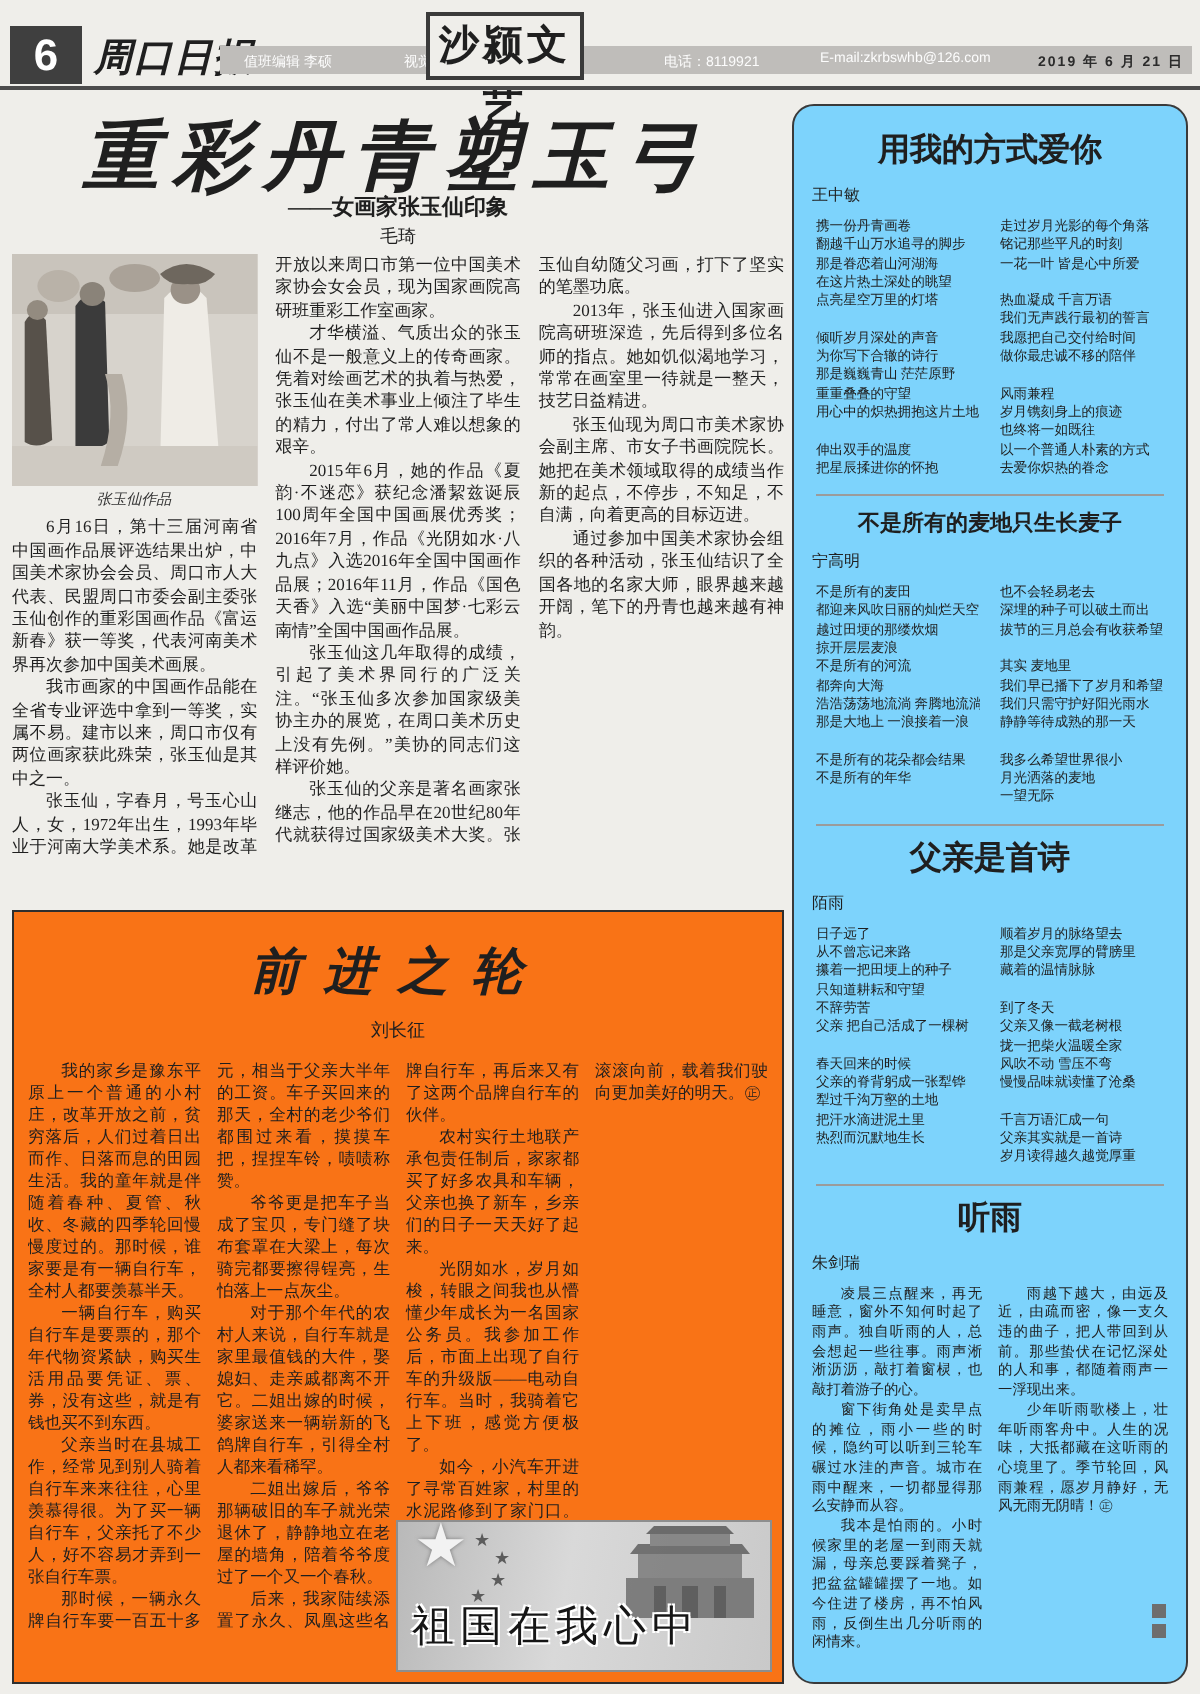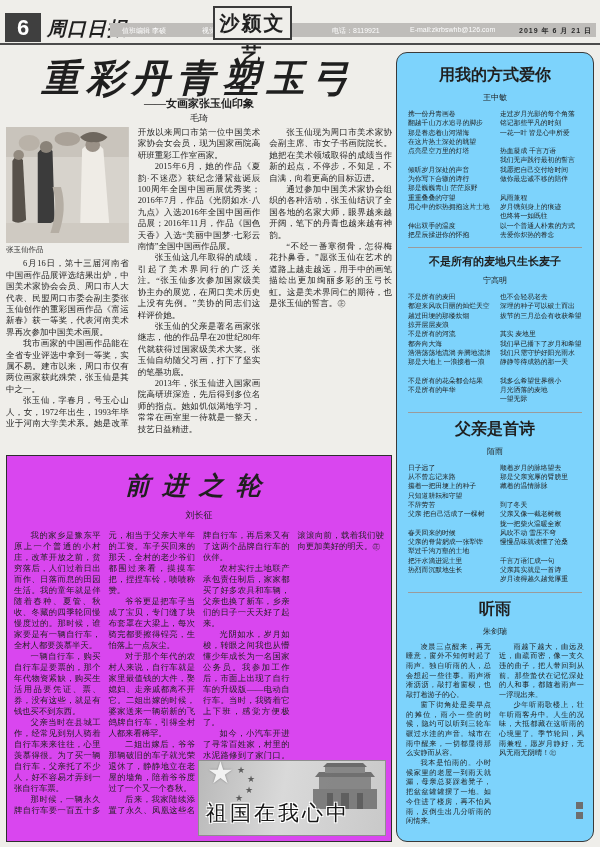--- a/index.html
+++ b/index.html
@@ -32,25 +32,25 @@
   
   .m-title { left:6px; top:53px; width:386px; text-align:center; font-size:38px;
     font-weight:bold; font-style:italic; letter-spacing:7px; }
   .m-sub { left:6px; top:96px; width:386px; text-align:center; font-size:11px; font-weight:bold; }
   .m-auth { left:6px; top:112px; width:386px; text-align:center; font-size:9px; }
   .m-cols { left:6px; top:127px; width:386px; height:308px;
     column-count:3; column-gap:9px; column-fill:auto;
     font-size:8.5px; line-height:11.4px; text-align:justify; overflow:hidden; }
   .m-cols p, .w-cols p, .rain-cols p { text-indent:2em; }
   .art-img { width:100%; height:116px; display:block; background:#d9d6d0; }
-  .art-cap { text-align:left; font-size:7.5px; color:#333; margin:1px 1px 3px 0; }
+  .art-cap { text-align:center; font-size:7.5px; color:#333; margin:1px 1px 3px 0;font-style:italic; }
 
   
   .wheel-box { left:6px; top:455px; width:386px; height:387px;
-    border:1.5px solid #2e2e2e; background:#d946ef; }
+    border:1.5px solid #2e2e2e; background:#f97316; }
   .w-title { text-align:center; margin-top:13px; font-size:25px; font-weight:bold;
     font-style:italic; letter-spacing:12px; }
   .w-auth { text-align:center; font-size:9px; margin:7px 0 8px; }
   .w-cols { margin:0 7px; height:296px; column-count:4; column-gap:8px; column-fill:auto;
     font-size:8.3px; line-height:11px; text-align:justify; overflow:hidden; }
   .banner { position:absolute; right:5px; bottom:5px; width:188px; height:76px;
     border:1px solid #8e8e8e; overflow:hidden;
     background:linear-gradient(100deg,#b9b9b9 0%,#d9d9d9 45%,#c9c9c9 100%); }
   .star-big { position:absolute; left:8px; top:-6px; font-size:30px; color:#f2f2f2;
     text-shadow:0 0 2px #777; }
@@ -60,21 +60,21 @@
     text-shadow:-1px -1px 0 #fff,1px -1px 0 #fff,-1px 1px 0 #fff,1px 1px 0 #fff; }
   .gate { position:absolute; right:2px; top:2px; opacity:.85; }
 
   
   .side-box { left:396px; top:52px; width:198px; height:790px;
     border:1.5px solid #3a3a3a; border-radius:11px; background:#7dd3fc;
     padding:8px 9px; }
   .s-title { text-align:center; font-weight:bold; font-size:16px; margin-top:4px;
     font-family:"Liberation Sans",sans-serif; }
   .s-title.long { font-size:11px; }
-  .s-auth { text-align:center; font-size:8px; margin:6px 0 6px;font-family:Liberation Mono, monospace; }
+  .s-auth { font-size:8px; margin:6px 0 6px;font-family:Liberation Mono, monospace; }
   .poem-cols { display:flex; gap:10px; padding:0 2px; }
   .poem-col { flex:1; font-size:6.8px; line-height:9.3px; white-space:nowrap; overflow:hidden; }
   .sep { border-top:1px solid #9b9b9b; margin:8px 2px 6px; }
   .rain-cols { column-count:2; column-gap:8px; column-fill:auto; height:192px;
     font-size:7.2px; line-height:9.7px; text-align:justify; overflow:hidden; }
   .callig { margin-top:12px; text-align:center; font-size:31px; font-weight:bold;
     font-style:italic; letter-spacing:3px; transform:skewX(-7deg) rotate(-2deg); }
   .seals { position:absolute; right:10px; bottom:22px; display:flex; flex-direction:column; gap:3px; }
   .seal { width:7px; height:7px; background:#6e6e6e; }
 </style>
@@ -113,27 +113,27 @@
     <path d="M6 34 q4 -8 10 -1 l3 60 q-7 5 -13 1 Z" fill="#57514a"></path>
     <circle cx="12" cy="28" r="5" fill="#938b80"></circle>
     <rect x="0" y="96" width="116" height="20" fill="#cfcac2"></rect>
     <path d="M44 60 q6 20 -2 46 l8 0 q8 -24 2 -46 Z" fill="#b5aea4"></path>
   </svg>
   <div class="art-cap">张玉仙作品</div>
   <div>
       <p>6月16日，第十三届河南省中国画作品展评选结果出炉，中国美术家协会会员、周口市人大代表、民盟周口市委会副主委张玉仙创作的重彩国画作品《富运新春》获一等奖，代表河南美术界再次参加中国美术画展。</p>
       <p>我市画家的中国画作品能在全省专业评选中拿到一等奖，实属不易。建市以来，周口市仅有两位画家获此殊荣，张玉仙是其中之一。</p>
       <p>张玉仙，字春月，号玉心山人，女，1972年出生，1993年毕业于河南大学美术系。她是改革开放以来周口市第一位中国美术家协会女会员，现为国家画院高研班重彩工作室画家。</p>
+      <p>才华横溢、气质出众的张玉仙不是一般意义上的传奇画家。凭着对绘画艺术的执着与热爱，张玉仙在美术事业上倾注了毕生的精力，付出了常人难以想象的艰辛。</p>
       <p>2015年6月，她的作品《夏韵·不迷恋》获纪念潘絜兹诞辰100周年全国中国画展优秀奖；2016年7月，作品《光阴如水·八九点》入选2016年全国中国画作品展；2016年11月，作品《国色天香》入选“美丽中国梦·七彩云南情”全国中国画作品展。</p>
       <p>张玉仙这几年取得的成绩，引起了美术界同行的广泛关注。“张玉仙多次参加国家级美协主办的展览，在周口美术历史上没有先例。”美协的同志们这样评价她。</p>
       <p>张玉仙的父亲是著名画家张继志，他的作品早在20世纪80年代就获得过国家级美术大奖。张玉仙自幼随父习画，打下了坚实的笔墨功底。</p>
       <p>2013年，张玉仙进入国家画院高研班深造，先后得到多位名师的指点。她如饥似渴地学习，常常在画室里一待就是一整天，技艺日益精进。</p>
       <p>张玉仙现为周口市美术家协会副主席、市女子书画院院长。她把在美术领域取得的成绩当作新的起点，不停步，不知足，不自满，向着更高的目标迈进。</p>
       <p>通过参加中国美术家协会组织的各种活动，张玉仙结识了全国各地的名家大师，眼界越来越开阔，笔下的丹青也越来越有神韵。</p>
-      <p>“不经一番寒彻骨，怎得梅花扑鼻香。”愿张玉仙在艺术的道路上越走越远，用手中的画笔描绘出更加绚丽多彩的玉弓长虹。这是美术界同仁的期待，也是张玉仙的誓言。㊣</p>
     </div>
 </div>
 
 <div class="abs wheel-box">
   <div class="w-title">前进之轮</div>
   <div class="w-auth">刘长征</div>
   <div class="w-cols">
       <p>我的家乡是豫东平原上一个普通的小村庄，改革开放之前，贫穷落后，人们过着日出而作、日落而息的田园生活。我的童年就是伴随着春种、夏管、秋收、冬藏的四季轮回慢慢度过的。那时候，谁家要是有一辆自行车，全村人都要羡慕半天。</p>
       <p>一辆自行车，购买自行车是要票的，那个年代物资紧缺，购买生活用品要凭证、票、券，没有这些，就是有钱也买不到东西。</p>
       <p>父亲当时在县城工作，经常见到别人骑着自行车来来往往，心里羡慕得很。为了买一辆自行车，父亲托了不少人，好不容易才弄到一张自行车票。</p>

